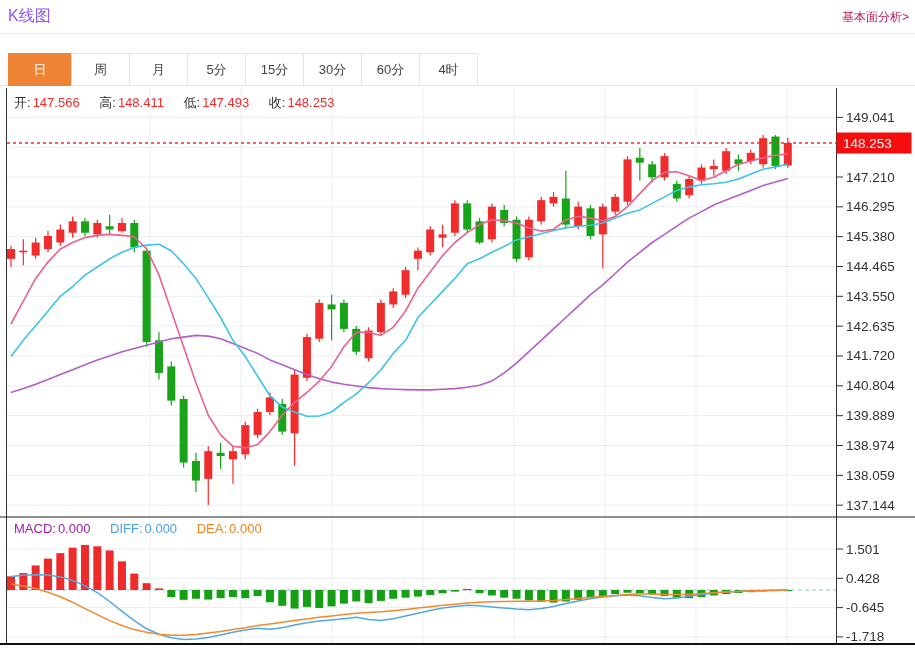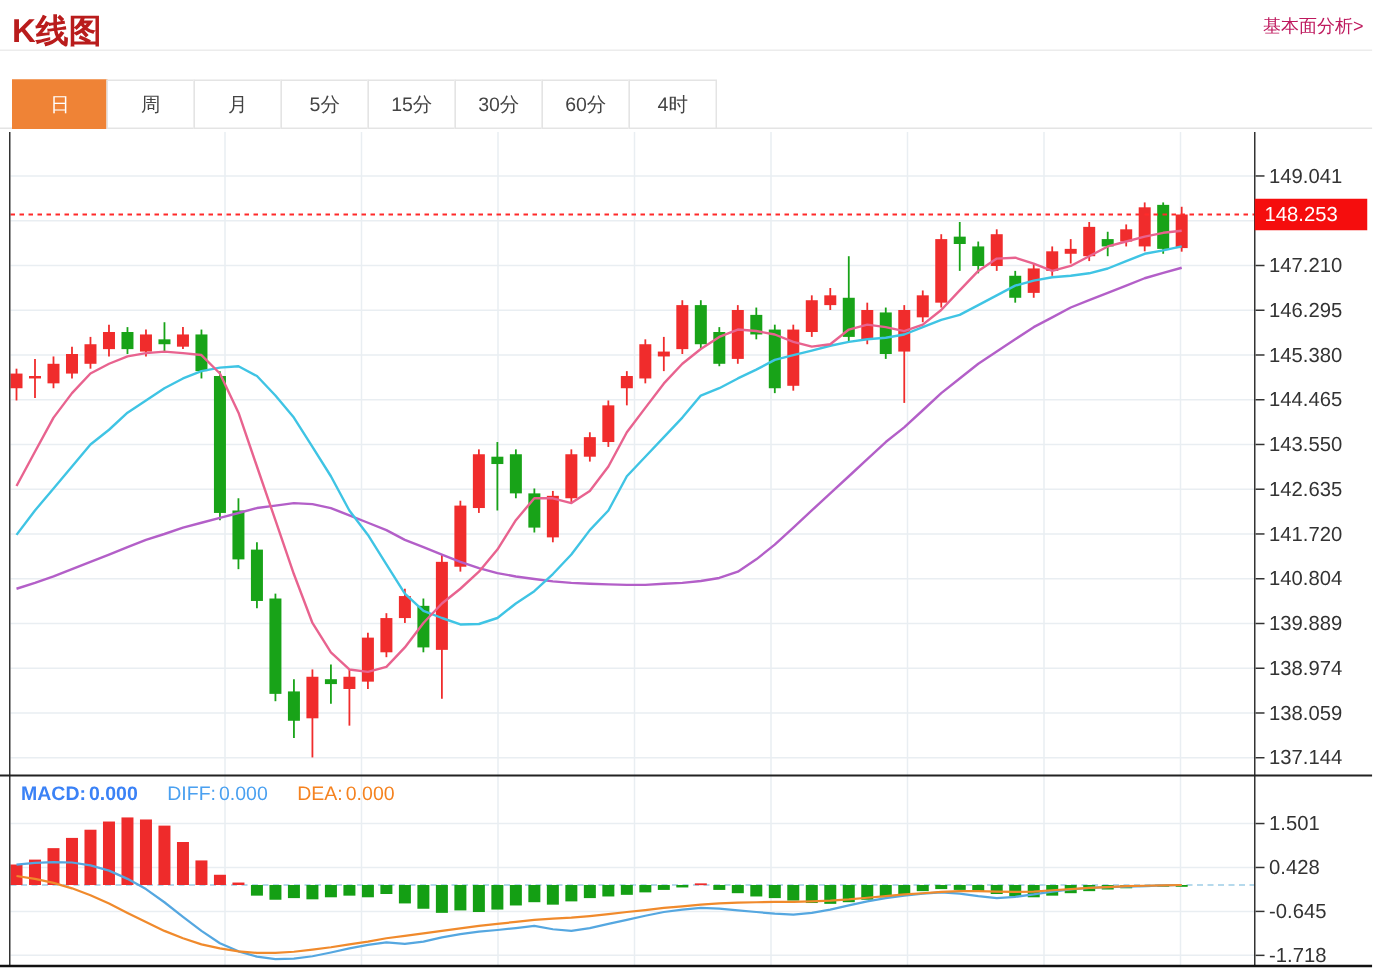--- a/index.html
+++ b/index.html
@@ -1,33 +1,33 @@
 <!DOCTYPE html>
 <html><head>
 <meta charset="utf-8">
 <style>
   html,body{margin:0;padding:0;background:#fff;}
   .app{position:relative;width:915px;height:650px;background:#fff;overflow:hidden;
        font-family:"Liberation Sans","DejaVu Sans",sans-serif;}
-  .page-title{position:absolute;left:8px;top:6px;font-size:22px;font-weight:bold;color:#b91c1c;}
+  .page-title{position:absolute;left:8px;top:6px;font-size:16px;font-weight:normal;color:#8b5cf6;}
   .fund-link{position:absolute;right:6px;top:9px;font-size:12px;color:#be185d;text-decoration:none;cursor:pointer;}
   .hr{position:absolute;left:0;top:33px;width:915px;height:1px;background:#ececec;}
   .tabs{position:absolute;left:8px;top:53px;display:flex;z-index:3;}
   .tab{box-sizing:border-box;width:59px;height:33px;line-height:31px;text-align:center;
        font-size:13px;color:#444;background:#fff;border:1px solid #e4e4e4;margin-left:-1px;cursor:pointer;}
   .tab:first-child{width:64px;margin-left:0;}
   .tab.active{background:#ef8336;border-color:#ef8336;color:#fff;}
   .tabs-underline{position:absolute;left:0;top:85px;width:915px;height:1px;background:#e4e4e4;}
   .legend{position:absolute;left:14px;z-index:2;font-size:13px;white-space:nowrap;}
   .legend span{margin-right:2px;}
   .lbl{color:#333;}
   .gap{display:inline-block;width:12px;}
   .red-val{color:#f52b2b;}
   .ma5-c{color:#e8638f;} .ma10-c{color:#35c0dc;} .ma20-c{color:#a94fd0;}
-  .macd-c{color:#3b82f6;font-weight:bold;} .diff-c{color:#4aa0f0;text-align:center;} .dea-c{color:#f5821f;}
+  .macd-c{color:#a21caf;} .diff-c{color:#4aa0f0;text-align:center;} .dea-c{color:#f5821f;}
   .vgap{display:inline-block;width:4px;}
   svg{position:absolute;left:0;top:0;}
 </style>
 </head>
 <body>
 
 <div class="app">
   <div class="page-title">K线图</div>
   <a class="fund-link">基本面分析&gt;</a>
   <div class="hr"></div>
@@ -305,20 +305,26 @@
       <line x1="837" y1="578.3156" x2="843" y2="578.3156" stroke="#333333" stroke-width="1"></line>
       <text x="846" y="578.3156" fill="#333333" font-size="13.5" dominant-baseline="central" font-family="Liberation Sans, sans-serif">0.428</text>
       <line x1="837" y1="607.6085" x2="843" y2="607.6085" stroke="#333333" stroke-width="1"></line>
       <text x="846" y="607.6085" fill="#333333" font-size="13.5" dominant-baseline="central" font-family="Liberation Sans, sans-serif">-0.645</text>
       <line x1="837" y1="636.9014" x2="843" y2="636.9014" stroke="#333333" stroke-width="1"></line>
       <text x="846" y="636.9014" fill="#333333" font-size="13.5" dominant-baseline="central" font-family="Liberation Sans, sans-serif">-1.718</text>
       <rect x="836.5" y="132.5" width="75" height="21" fill="#f50d0d"></rect>
       <text x="843" y="143" fill="#ffffff" font-size="13.5" dominant-baseline="central" font-family="Liberation Sans, sans-serif">148.253</text>
     </svg>
 
+  <div class="legend" style="top:94px;">
+    <span class="lbl">开:</span><span class="red-val">147.566</span><span class="gap"></span>
+    <span class="lbl">高:</span><span class="red-val">148.411</span><span class="gap"></span>
+    <span class="lbl">低:</span><span class="red-val">147.493</span><span class="gap"></span>
+    <span class="lbl">收:</span><span class="red-val">148.253</span>
+  </div>
 
 
   <div class="legend" style="top:521px;">
     <span class="macd-c">MACD:</span><span class="macd-c">0.000</span><span class="gap"></span>
     <span class="diff-c">DIFF:</span><span class="diff-c">0.000</span><span class="gap"></span>
     <span class="dea-c">DEA:</span><span class="dea-c">0.000</span>
   </div>
 </div>
 
 </body></html>

